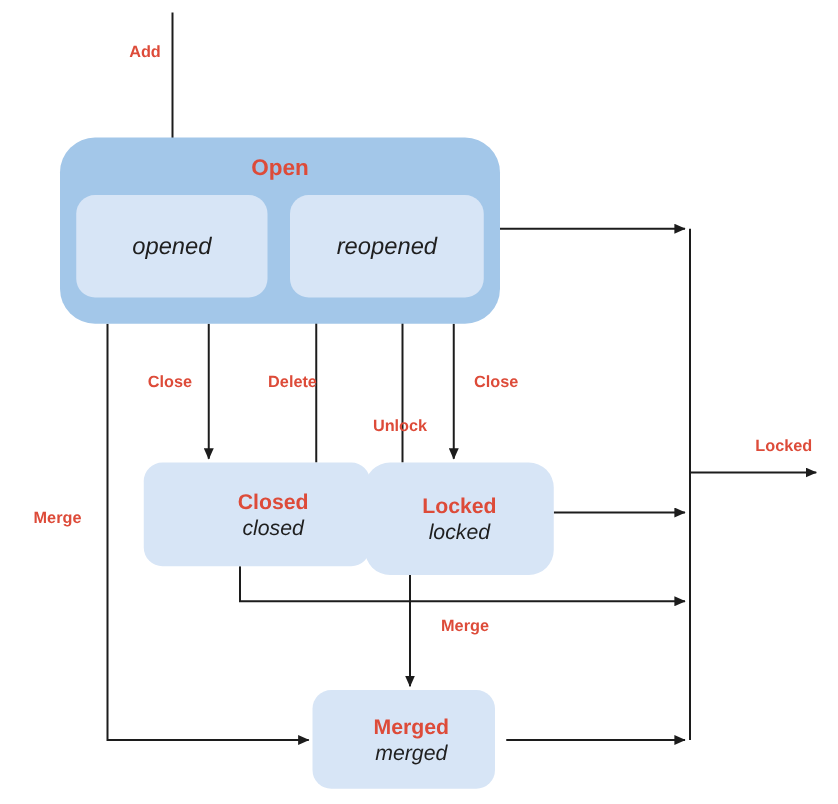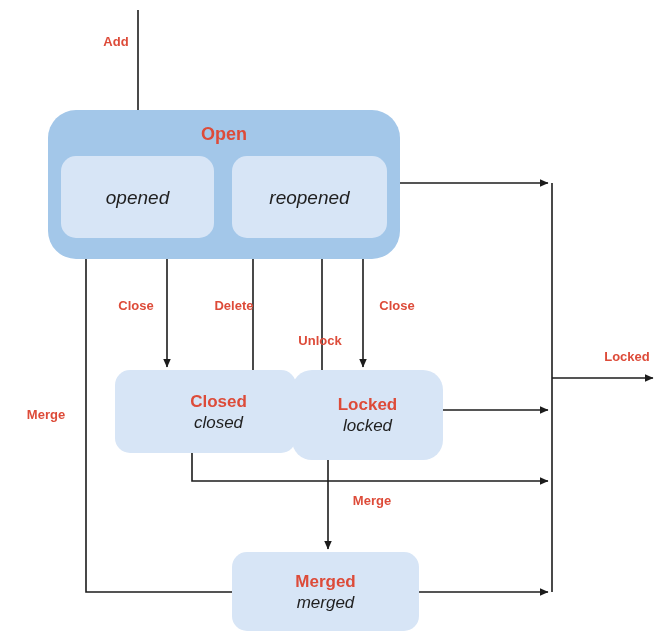--- a/index.html
+++ b/index.html
@@ -74,21 +74,21 @@
     font-style: italic;
     color: var(--text, #1f1f1f);
   }
   .state.inner .sub {
     font-size: 19px;
   }
   .state-opened   { left: 61px;  top: 156px; width: 153px; height: 82px; }
   .state-reopened { left: 232px; top: 156px; width: 155px; height: 82px; }
   .state-closed   { left: 115px; top: 370px; width: 155px; height: 83px; padding-left: 26px; }
   .state-locked   { left: 292px; top: 370px; width: 151px; height: 90px; border-radius: 20px; }
-  .state-merged   { left: 232px; top: 552px; width: 187px; height: 79px; }
+  .state-merged   { left: 250px; top: 552px; width: 134px; height: 79px; padding-left: 12px; }
 
   
   .tlabel {
     position: absolute;
     transform: translate(-50%, -50%);
     font-size: 13px;
     font-weight: bold;
     color: var(--accent_red, #dd4b39);
     white-space: nowrap;
   }

